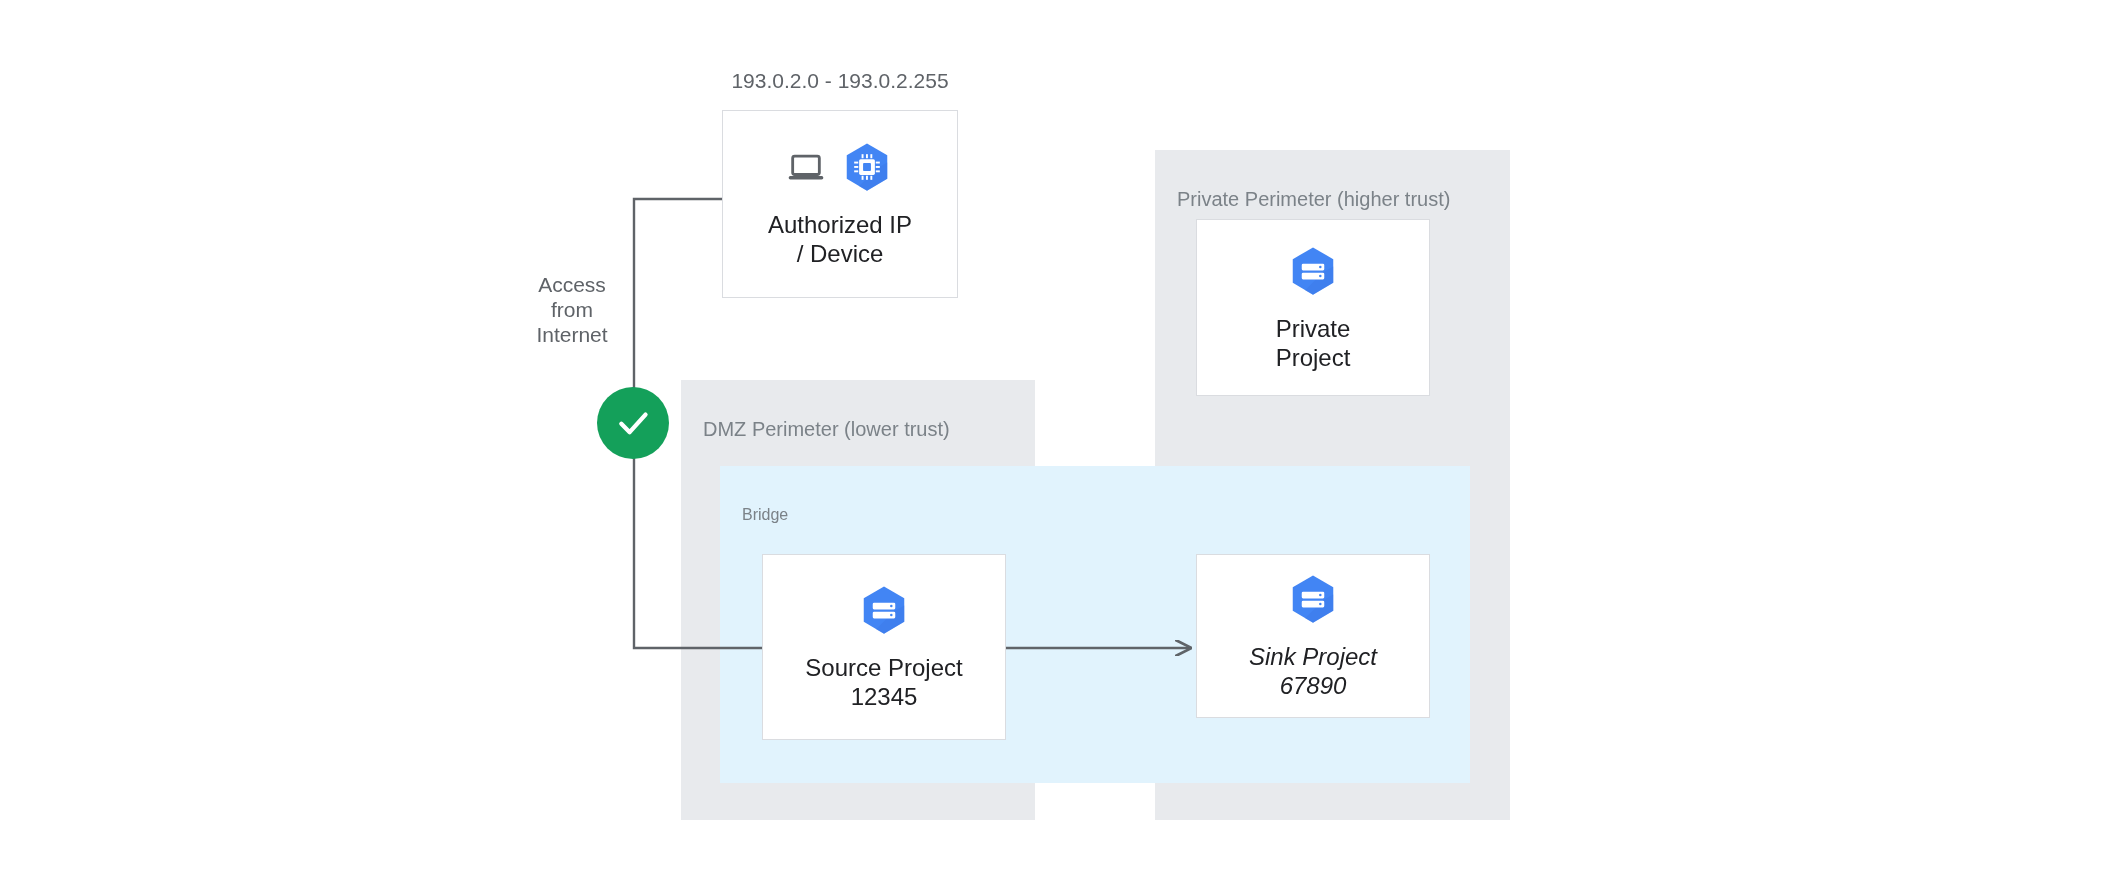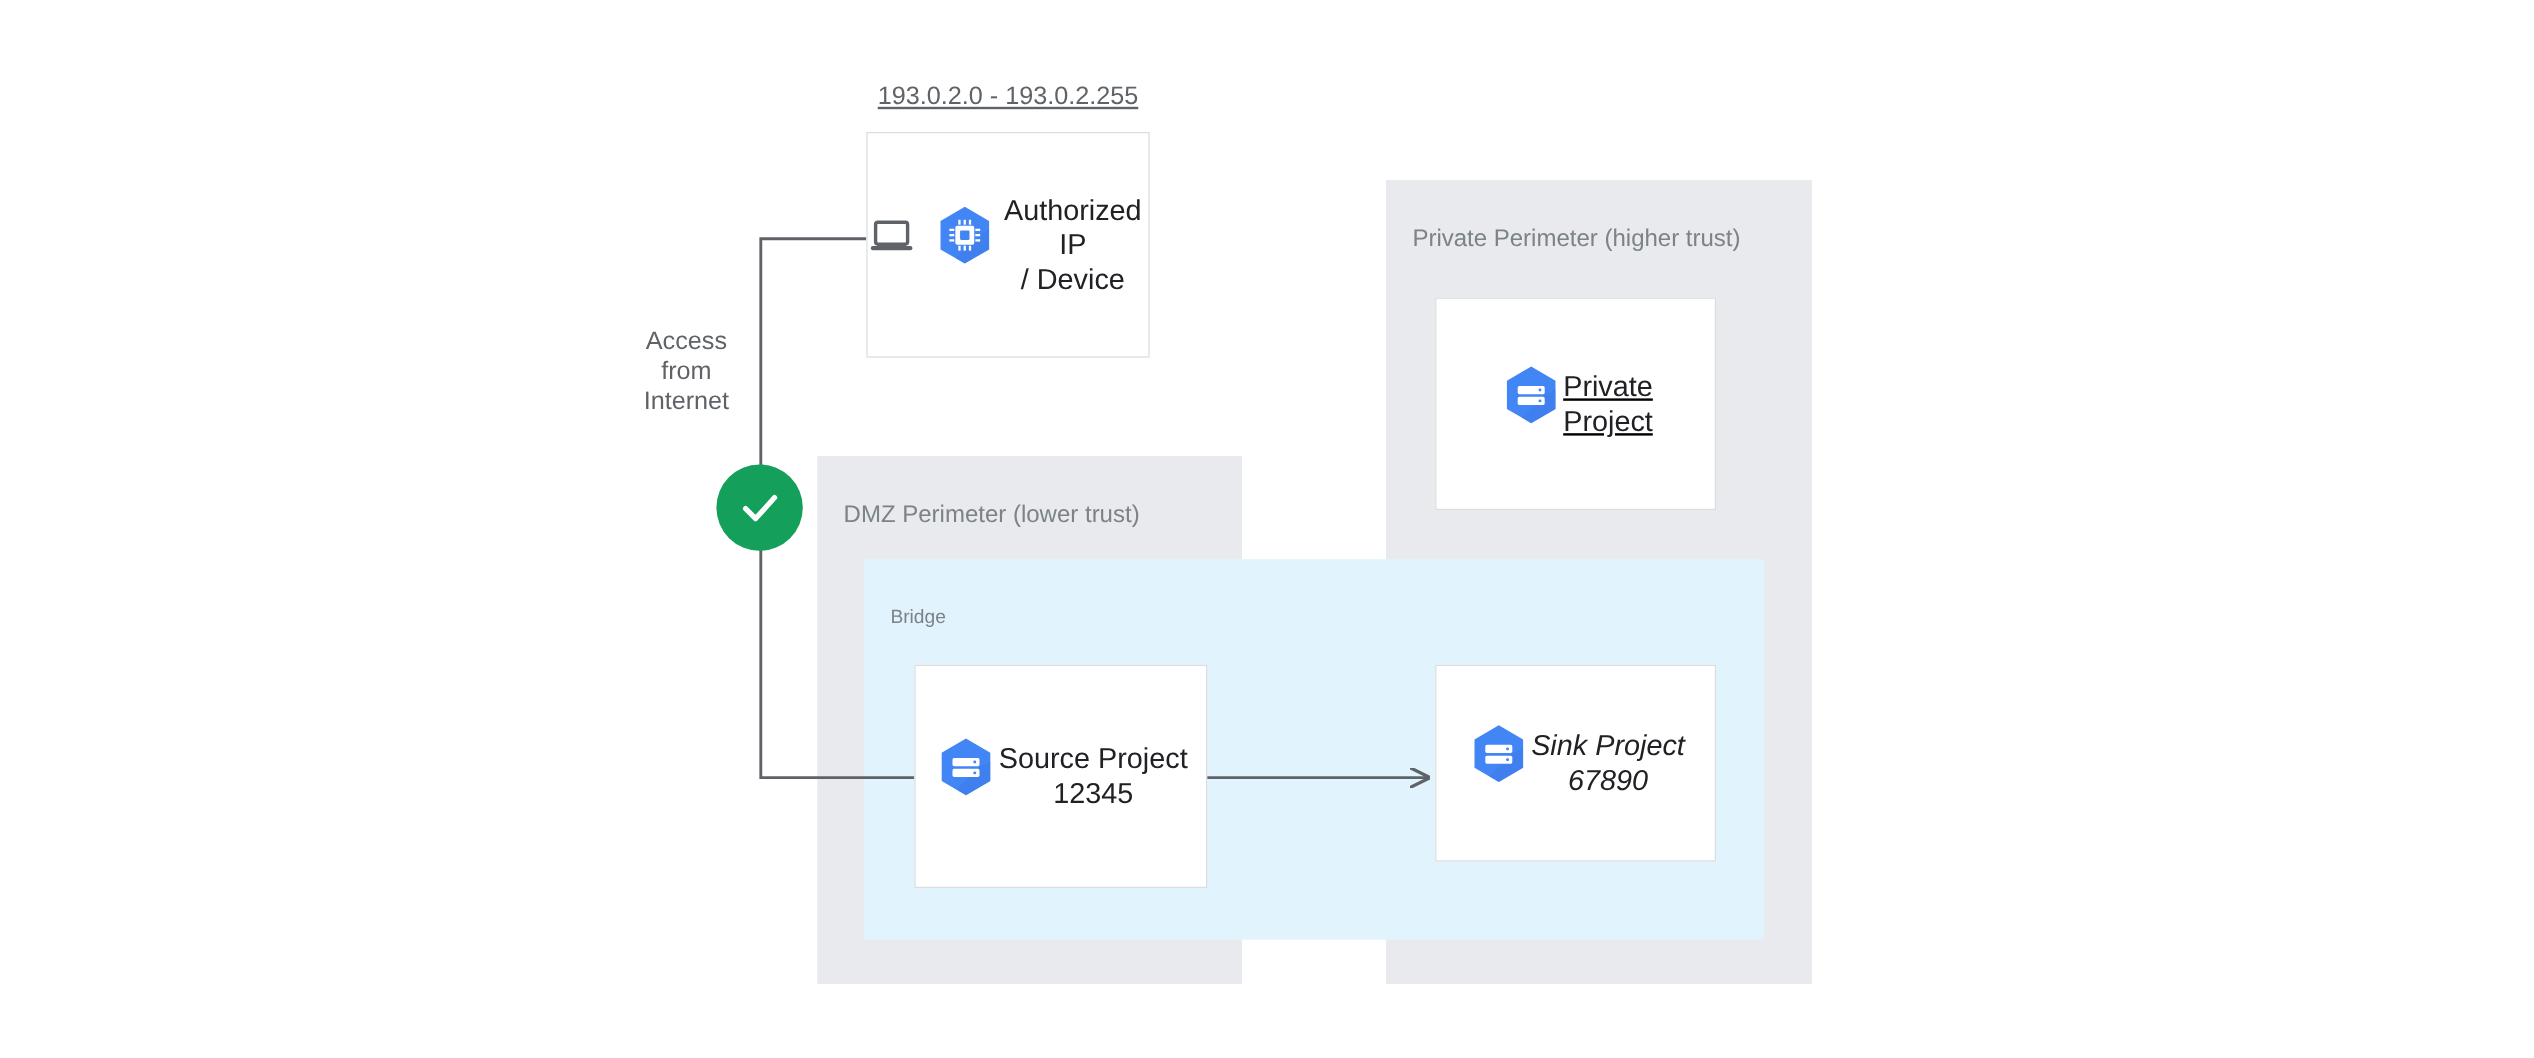--- a/index.html
+++ b/index.html
@@ -71,36 +71,35 @@
     white-space: nowrap;
   }
 
   
   .node {
     position: absolute;
     background: #ffffff;
     border: 1px solid #dadce0;
     box-sizing: border-box;
     display: flex;
-    flex-direction: row;
+    flex-direction: column;
     align-items: center;
     justify-content: center;
   }
   #node-authorized-ip {
     left: 722px;
     top: 110px;
     width: 236px;
     height: 188px;
   }
   #node-private-project {
     left: 1196px;
-    top: 248px;
+    top: 219px;
     width: 234px;
     height: 177px;
-    text-decoration: underline;
   }
   #node-source-project {
     left: 762px;
     top: 554px;
     width: 244px;
     height: 186px;
   }
   #node-sink-project {
     left: 1196px;
     top: 554px;
@@ -127,21 +126,20 @@
   #ip-range-label {
     position: absolute;
     left: 722px;
     top: 68px;
     width: 236px;
     text-align: center;
     color: #5f6368;
     font-size: 21px;
     line-height: 25px;
     white-space: nowrap;
-    text-decoration: underline;
   }
 
   
   #access-label {
     position: absolute;
     left: 520px;
     top: 262px;
     width: 104px;
     text-align: center;
     color: #5f6368;

